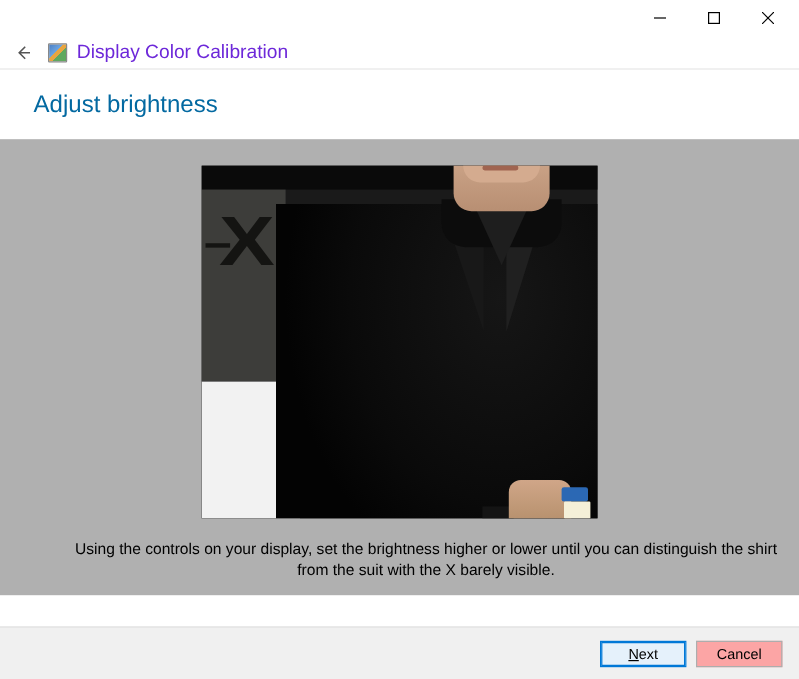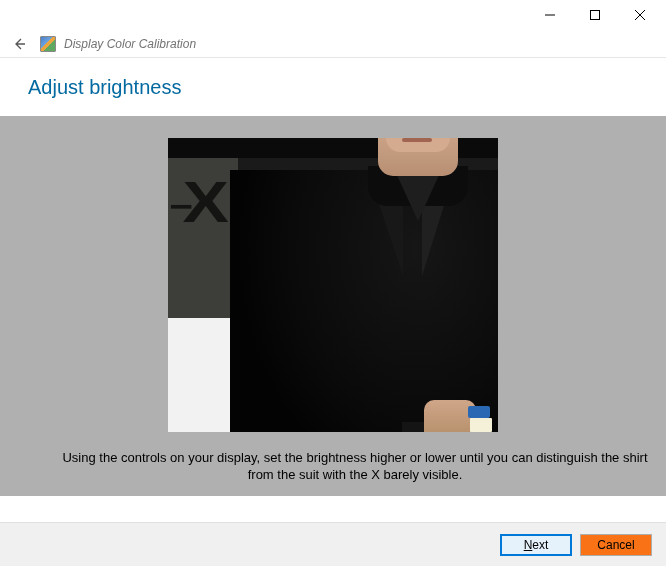--- a/index.html
+++ b/index.html
@@ -52,23 +52,22 @@
     }
     .app-icon {
       width: 16px;
       height: 16px;
       margin-right: 8px;
       background: linear-gradient(135deg, #4a7fc5 0%, #6ba3e0 40%, #e8a540 40%, #e8a540 60%, #5fa85f 60%);
       border: 1px solid #888;
       border-radius: 1px;
     }
     .window-title {
-      font-size: 12px;
-      color: #737373;
-      font-style: italic;
+      font-size: 16px;
+      color: #6d28d9;
     }
     .page-heading {
       color: #0369a1;
       font-size: 20px;
       font-weight: 400;
       padding: 18px 0 0 28px;
     }
     .content-area {
       position: absolute;
       top: 116px;
@@ -268,21 +267,21 @@
       justify-content: flex-end;
       align-items: center;
       padding-right: 14px;
       gap: 8px;
     }
     .btn {
       min-width: 72px;
       height: 22px;
       font-size: 12px;
       font-family: inherit;
-      background: #f97316;
+      background: #fca5a5;
       border: 1px solid #adadad;
       padding: 0 12px;
       display: flex;
       align-items: center;
       justify-content: center;
       color: #000;
     }
     .btn.primary {
       border: 1px solid #0078d7;
       background: #e5f1fb;

